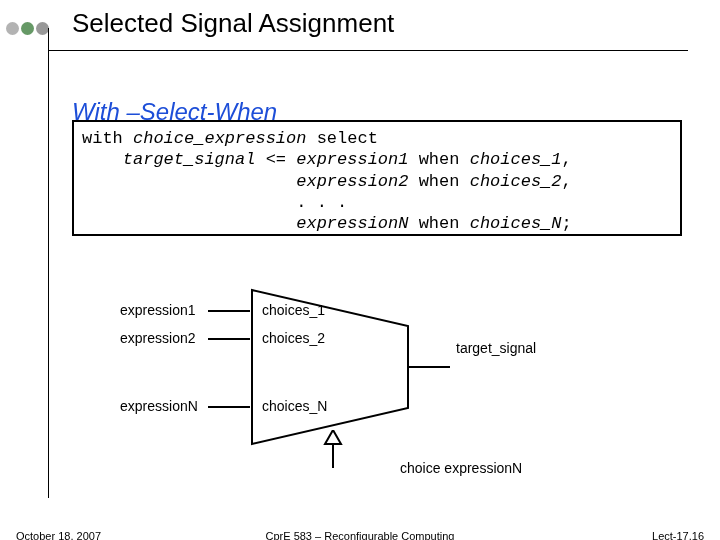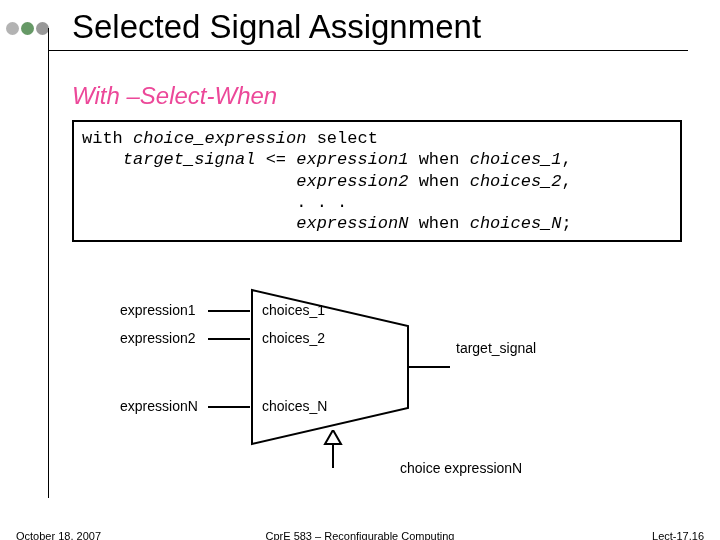--- a/index.html
+++ b/index.html
@@ -23,21 +23,21 @@
     height: 13px;
     border-radius: 50%;
   }
   .d1 { background: #b3b3b3; }
   .d2 { background: #669966; }
   .d3 { background: #999999; }
   .title {
     position: absolute;
     left: 72px;
     top: 8px;
-    font-size: 33px;
+    font-size: 26px;
     color: #000;
     text-align: right;
   }
   .hline {
     position: absolute;
     left: 48px;
     top: 50px;
     width: 640px;
     height: 1px;
     background: #000;
@@ -46,32 +46,32 @@
     position: absolute;
     left: 48px;
     top: 28px;
     width: 1px;
     height: 470px;
     background: #000;
   }
   .subtitle {
     position: absolute;
     left: 72px;
-    top: 82px;
+    top: 98px;
     font-size: 24px;
     font-style: italic;
-    color: #ec4899;
+    color: #1d4ed8;
   }
   .codebox {
     position: absolute;
     left: 72px;
     top: 120px;
     width: 610px;
     border: 2px solid #000;
-    padding: 6px 8px 6px 8px;
+    padding: 6px 8px 0 8px;
     font-family: "Courier New", monospace;
     font-size: 17px;
     line-height: 1.25;
     white-space: pre;
   }
   .kw { font-family: "Courier New", monospace; }
   .it { font-style: italic; }
   
   .diagram {
     position: absolute;

